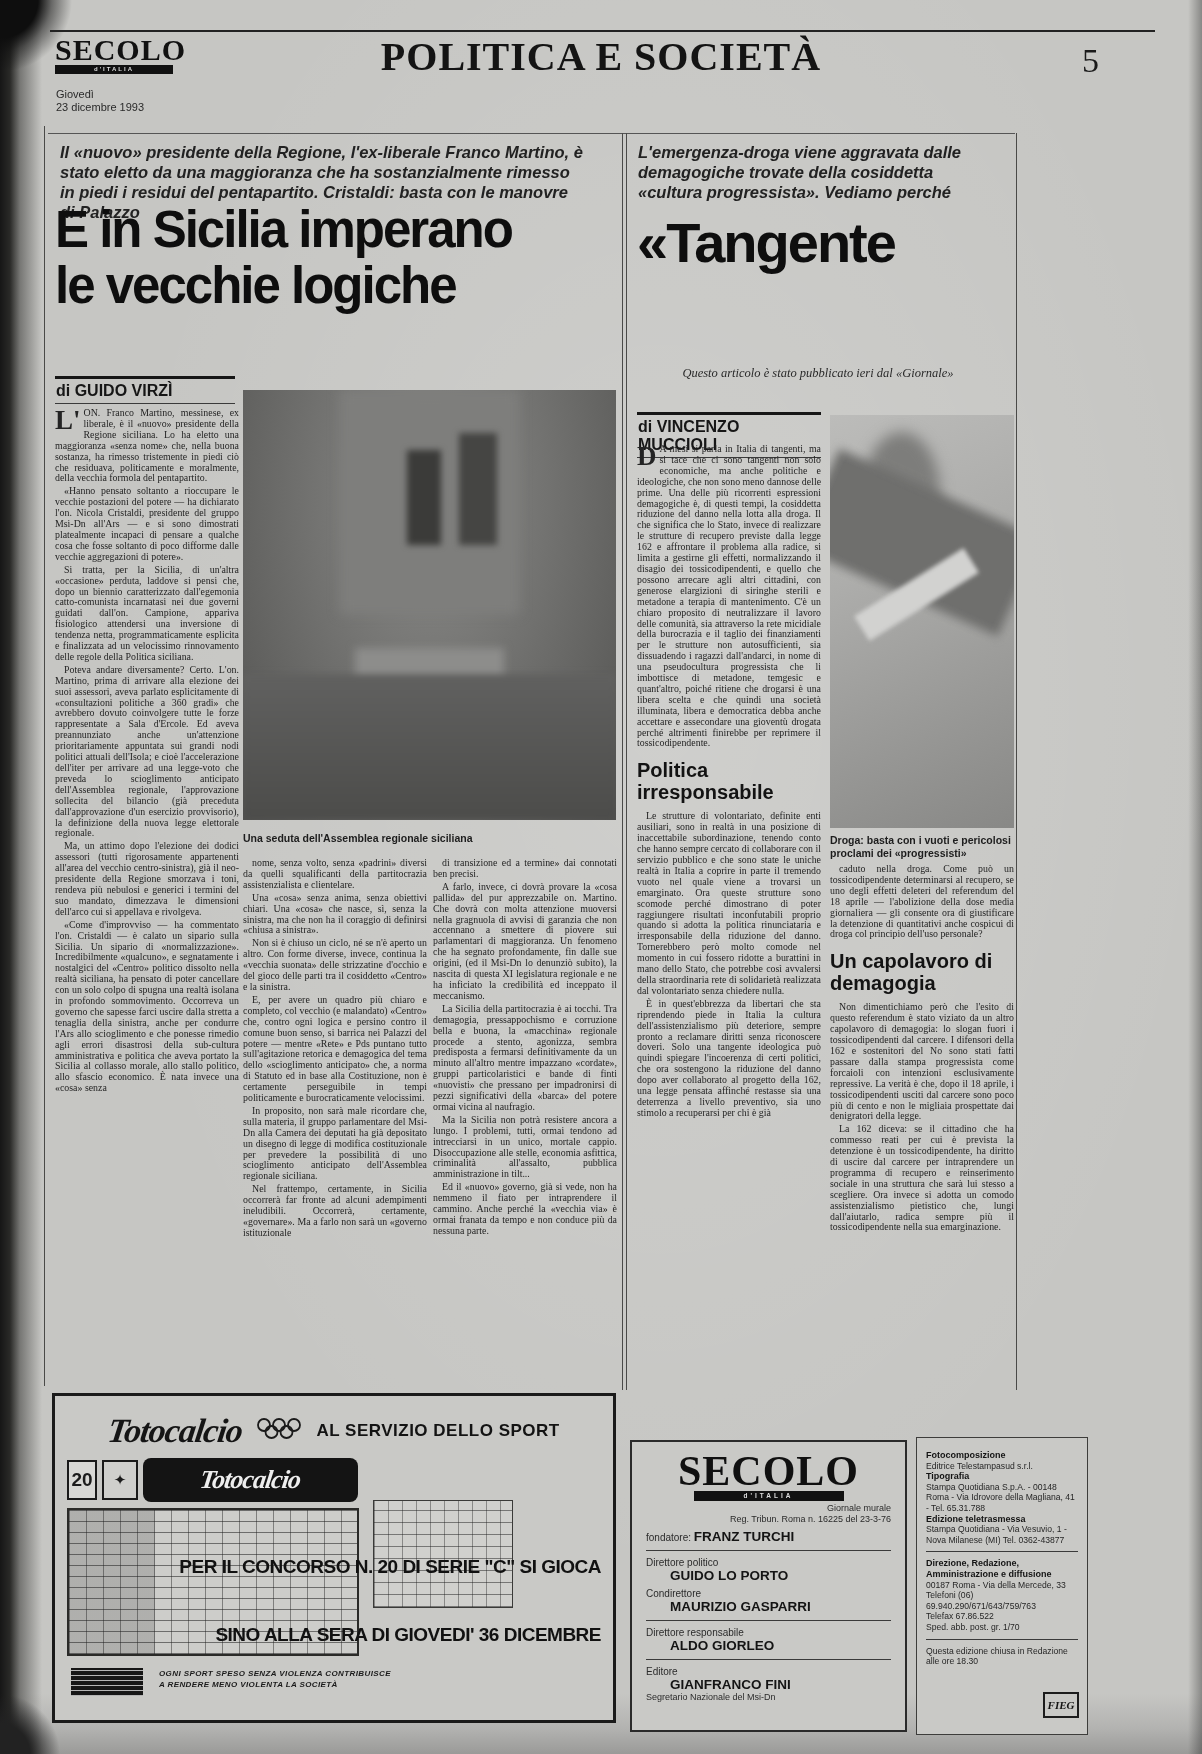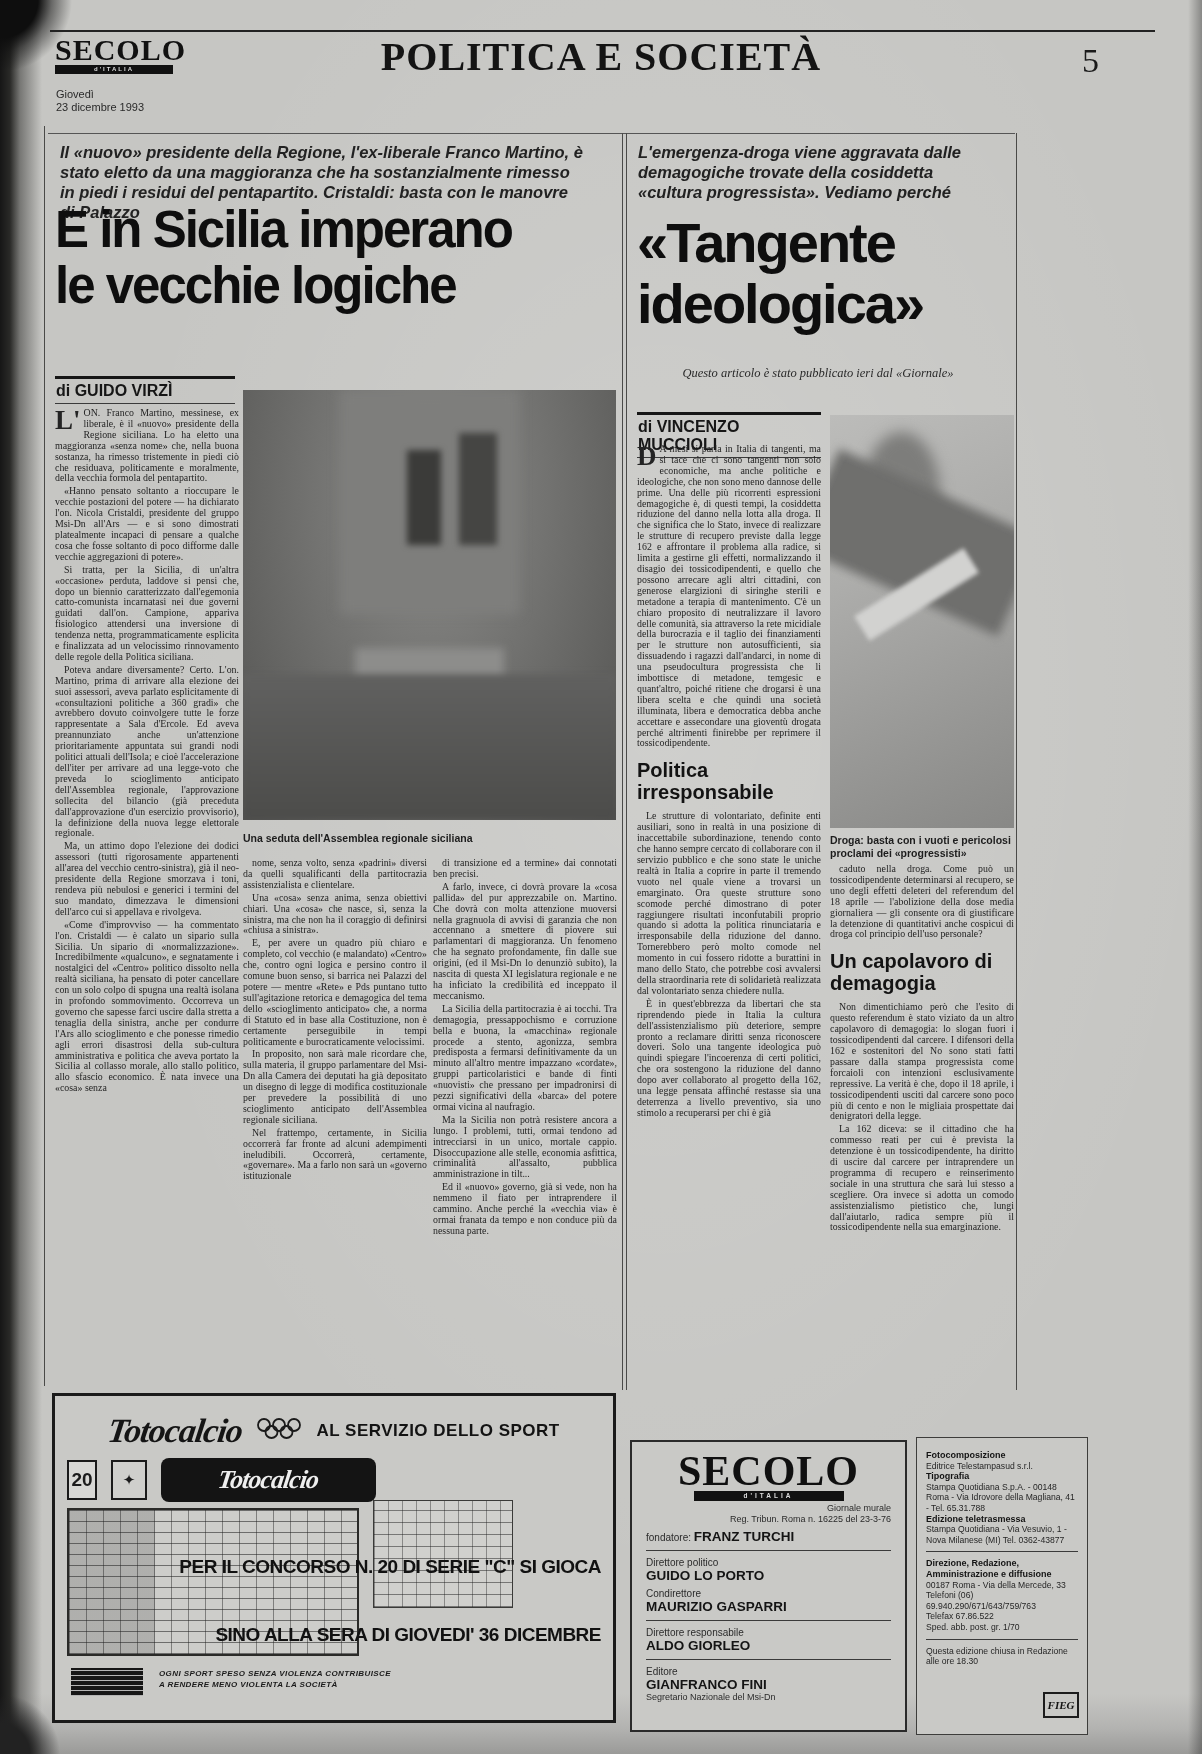--- a/index.html
+++ b/index.html
@@ -64,21 +64,21 @@
   .photo-right .shape-hand { position:absolute; left:18%; top:4%; width:42%; height:30%; background:#7d7d7b; border-radius:50%; filter:blur(7px); }
   .photo-right .shape-syringe { position:absolute; left:12%; top:40%; width:70%; height:7%; background:#d2d2d0; transform:rotate(-32deg); filter:blur(2px); }
 
   
   .adbox { position:absolute; left:52px; top:1393px; width:564px; height:330px; border:3px solid #1a1a1a; background:#c9c9c6; }
   .ad-header { position:absolute; left:0; top:16px; width:100%; display:flex; justify-content:center; align-items:center; gap:14px; }
   .script-logo { font-family:"Liberation Serif", serif; font-weight:bold; font-style:italic; letter-spacing:-1px; transform:skewX(-8deg); }
   .ad-header .script-logo { font-size:34px; color:#151515; }
   .ad-tag { font-family:"Liberation Sans", sans-serif; font-weight:bold; font-size:17px; letter-spacing:.5px; color:#131313; }
   .rings { display:inline-block; }
-  .slip-header { position:absolute; left:12px; top:62px; display:flex; align-items:center; gap:14px; }
+  .slip-header { position:absolute; left:12px; top:62px; display:flex; align-items:center; gap:5px; }
   .slip-num { width:30px; height:40px; border:2px solid #1a1a1a; background:#d8d8d5; font-family:"Liberation Sans", sans-serif;
     font-weight:bold; font-size:19px; display:flex; align-items:center; justify-content:center; }
   .slip-emblem { width:36px; height:40px; border:2px solid #1a1a1a; background:#cfcfcc; display:flex; align-items:center; justify-content:center; font-size:15px; }
   .slip-logo { width:215px; height:44px; background:#141414; border-radius:8px; color:#e8e8e6; display:flex; align-items:center; justify-content:center; }
   .slip-logo .script-logo { font-size:26px; color:#eee; }
   .grid1 { position:absolute; left:12px; top:112px; width:292px; height:148px; border:2px solid #2a2a28;
     background:
       repeating-linear-gradient(0deg, rgba(30,30,30,.55) 0 1px, rgba(0,0,0,0) 1px 11px),
       repeating-linear-gradient(90deg, rgba(30,30,30,.45) 0 1px, rgba(0,0,0,0) 1px 17px),
       linear-gradient(90deg, rgba(40,40,40,.18) 0 86px, rgba(0,0,0,0) 86px),
@@ -96,21 +96,21 @@
 
   
   .colophon { position:absolute; left:630px; top:1440px; width:277px; height:292px; border:2px solid #2a2a2a; background:#c9c9c6; padding:10px 14px; }
   .colophon .clogo { text-align:center; }
   .colophon .word { font-family:"Liberation Serif", serif; font-weight:bold; font-size:42px; letter-spacing:1px; line-height:38px; color:#101010; }
   .colophon .banner { width:150px; height:10px; background:#111; margin:1px auto 2px auto; color:#dedede;
     font-family:"Liberation Sans", sans-serif; font-size:6.5px; font-weight:bold; line-height:10px; letter-spacing:3px; text-align:center; }
   .colophon .small { font-family:"Liberation Sans", sans-serif; font-size:9px; line-height:11px; text-align:right; color:#2b2b2b; }
   .c-rule { border-top:1px solid #3a3a3a; margin:6px 0; }
   .role-label { font-family:"Liberation Sans", sans-serif; font-size:10px; color:#2b2b2b; }
-  .role-name { font-family:"Liberation Sans", sans-serif; font-weight:bold; font-size:13.5px; color:#141414; line-height:15px; }
+  .role-name { font-family:"Liberation Sans", sans-serif; font-weight:bold; font-size:13.5px; color:#141414; line-height:15px;margin-left:24px; }
   .founder-line { font-family:"Liberation Sans", sans-serif; font-size:10px; color:#2b2b2b; margin-top:4px; }
   .founder-line b { font-size:13.5px; color:#141414; }
   .role-sub { font-family:"Liberation Sans", sans-serif; font-size:9px; color:#2b2b2b; }
 
   .pubinfo { position:absolute; left:916px; top:1437px; width:172px; height:298px; border:1px solid #3d3d3b; background:#c9c9c6;
     padding:12px 9px; font-family:"Liberation Sans", sans-serif; font-size:8.6px; line-height:10.6px; color:#262626; }
   .pubinfo .lbl { font-weight:bold; font-size:9px; color:#141414; }
   .pubinfo p { margin:0; }
   .p-rule { border-top:1px solid #3a3a3a; margin:6px 0; }
   .fieg { position:absolute; right:8px; bottom:16px; width:36px; height:26px; border:2px solid #1c1c1c;
@@ -163,36 +163,36 @@
     <div class="shape-fig1"></div>
     <div class="shape-fig2"></div>
     <div class="shape-desk"></div>
     <div class="shape-bench"></div>
   </div>
   <div class="caption" style="left:243px; top:832px; width:373px;">Una seduta dell'Assemblea regionale siciliana</div>
 
   <div class="bodycol" style="left:243px; top:858px; height:504px;">
       <p>nome, senza volto, senza «padrini» diversi da quelli squalificanti della partitocrazia assistenzialista e clientelare.</p>
       <p>Una «cosa» senza anima, senza obiettivi chiari. Una «cosa» che nasce, sì, senza la sinistra, ma che non ha il coraggio di definirsi «chiusa a sinistra».</p>
+      <p>Non si è chiuso un ciclo, né se n'è aperto un altro. Con forme diverse, invece, continua la «vecchia suonata» delle strizzatine d'occhio e del gioco delle parti tra il cosiddetto «Centro» e la sinistra.</p>
       <p>E, per avere un quadro più chiaro e completo, col vecchio (e malandato) «Centro» che, contro ogni logica e persino contro il comune buon senso, si barrica nei Palazzi del potere — mentre «Rete» e Pds puntano tutto sull'agitazione retorica e demagogica del tema dello «scioglimento anticipato» che, a norma di Statuto ed in base alla Costituzione, non è certamente perseguibile in tempi politicamente e burocraticamente velocissimi.</p>
       <p>In proposito, non sarà male ricordare che, sulla materia, il gruppo parlamentare del Msi-Dn alla Camera dei deputati ha già depositato un disegno di legge di modifica costituzionale per prevedere la possibilità di uno scioglimento anticipato dell'Assemblea regionale siciliana.</p>
       <p>Nel frattempo, certamente, in Sicilia occorrerà far fronte ad alcuni adempimenti ineludibili. Occorrerà, certamente, «governare». Ma a farlo non sarà un «governo istituzionale</p>
     </div>
   <div class="bodycol" style="left:433px; top:858px; height:504px;">
       <p>di transizione ed a termine» dai connotati ben precisi.</p>
       <p>A farlo, invece, ci dovrà provare la «cosa pallida» del pur apprezzabile on. Martino. Che dovrà con molta attenzione muoversi nella gragnuola di avvisi di garanzia che non accennano a smettere di piovere sui parlamentari di maggioranza. Un fenomeno che ha segnato profondamente, fin dalle sue origini, (ed il Msi-Dn lo denunziò subito), la nascita di questa XI legislatura regionale e ne ha inficiato la credibilità ed inceppato il meccanismo.</p>
       <p>La Sicilia della partitocrazia è ai tocchi. Tra demagogia, pressappochismo e corruzione bella e buona, la «macchina» regionale procede a stento, agonizza, sembra predisposta a fermarsi definitivamente da un minuto all'altro mentre impazzano «cordate», gruppi particolaristici e bande di finti «nuovisti» che pressano per impadronirsi di pezzi significativi della «barca» del potere ormai vicina al naufragio.</p>
       <p>Ma la Sicilia non potrà resistere ancora a lungo. I problemi, tutti, ormai tendono ad intrecciarsi in un unico, mortale cappio. Disoccupazione alle stelle, economia asfittica, criminalità all'assalto, pubblica amministrazione in tilt...</p>
       <p>Ed il «nuovo» governo, già si vede, non ha nemmeno il fiato per intraprendere il cammino. Anche perché la «vecchia via» è ormai franata da tempo e non conduce più da nessuna parte.</p>
     </div>
 
   <div class="kicker" style="left:638px; top:142px; width:360px;">L'emergenza-droga viene aggravata dalle demagogiche trovate della cosiddetta «cultura progressista». Vediamo perché</div>
   <div class="headline" style="left:637px; top:212px; width:380px; font-size:56px; line-height:61px;">
     <div>«Tangente</div>
-    <div>ideologica»</div>
   </div>
   <div class="note" style="left:668px; top:366px; width:300px;">Questo articolo è stato pubblicato ieri dal «Giornale»</div>
 
   <div class="byline" style="left:637px; top:412px; width:184px;">di VINCENZO MUCCIOLI</div>
   <div class="bodycol" style="left:637px; top:444px; height:930px;">
     <div class="dropcap">
         <p>DA mesi si parla in Italia di tangenti, ma si tace che ci sono tangenti non solo economiche, ma anche politiche e ideologiche, che non sono meno dannose delle prime. Una delle più ricorrenti espressioni demagogiche è, di questi tempi, la cosiddetta riduzione del danno nella lotta alla droga. Il che significa che lo Stato, invece di realizzare le strutture di recupero previste dalla legge 162 e affrontare il problema alla radice, si limita a gestirne gli effetti, normalizzando il disagio dei tossicodipendenti, e quello che possono arrecare agli altri cittadini, con generose elargizioni di siringhe sterili e metadone a terapia di mantenimento. C'è un chiaro proposito di neutralizzare il lavoro delle comunità, sia attraverso la rete micidiale della burocrazia e il taglio dei finanziamenti per le strutture non autosufficienti, sia dissuadendo i ragazzi dall'andarci, in nome di una pseudocultura progressista che li imbottisce di metadone, temgesic e quant'altro, poiché ritiene che drogarsi è una libera scelta e che quindi una società illuminata, libera e democratica debba anche accettare e assecondare una gioventù drogata perché altrimenti finirebbe per reprimere il tossicodipendente.</p>
       </div>
     <div class="subhead">Politica irresponsabile</div>
     <div>

